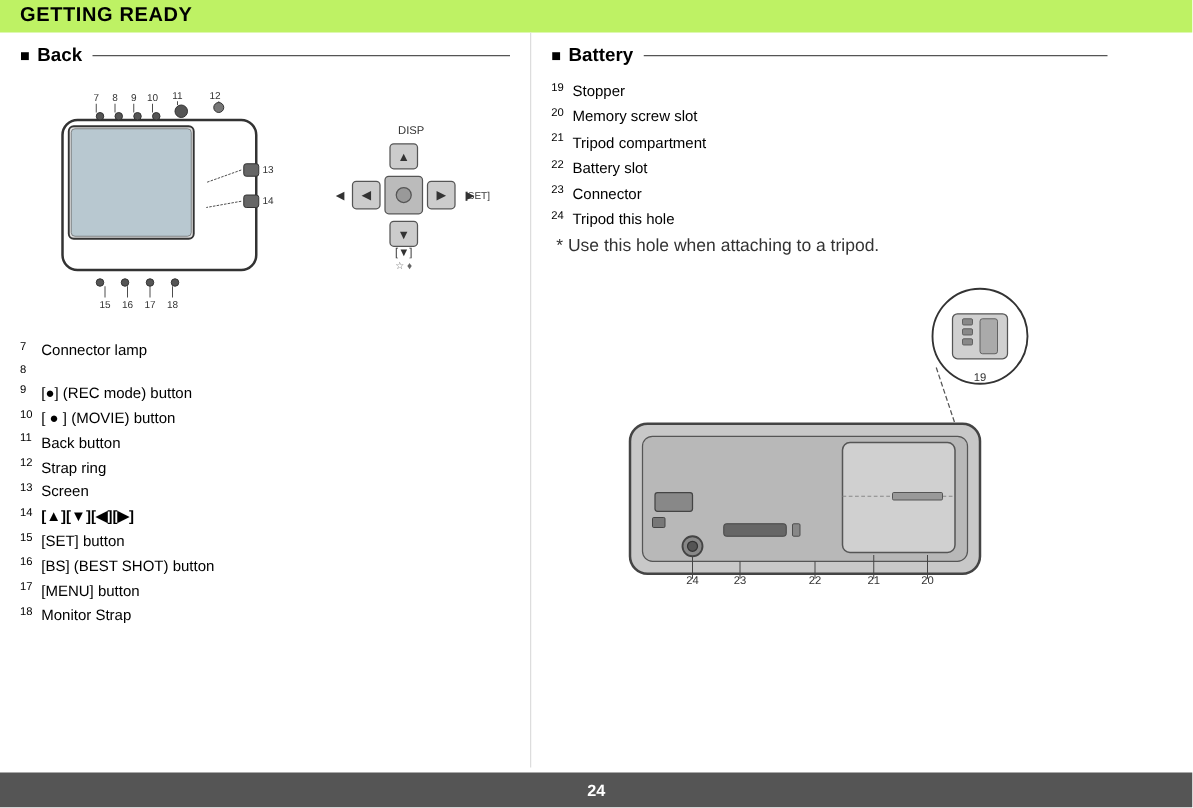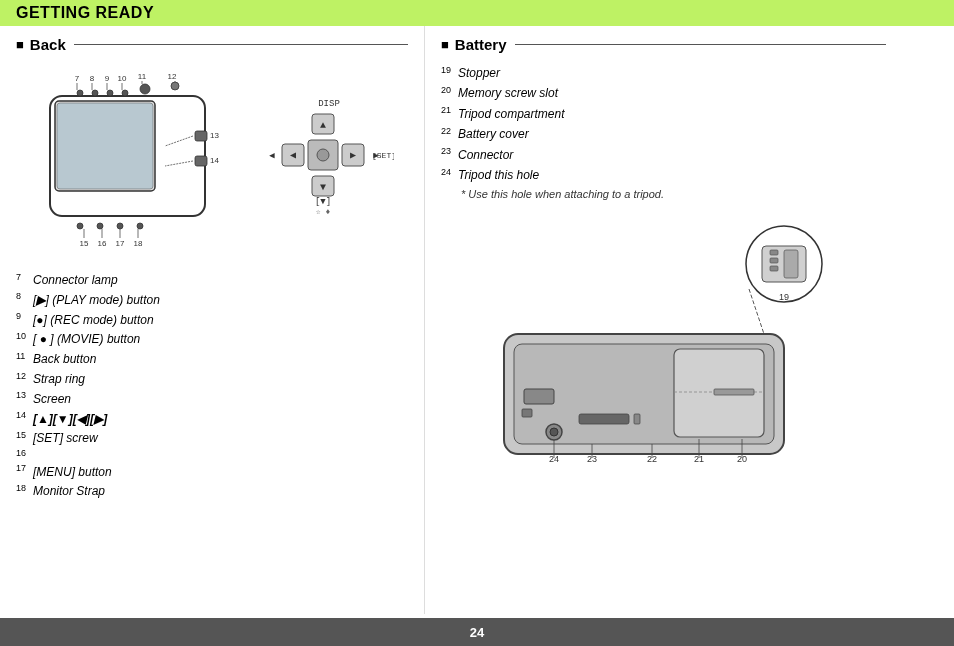--- a/index.html
+++ b/index.html
@@ -91,44 +91,42 @@
       vertical-align: super;
       margin-right: 3px;
       font-weight: normal;
       min-width: 14px;
       display: inline-block;
       line-height: 1;
     }
 
     .item-text {
       font-size: 12px;
-      font-style: italic;
     }
 
     .item-bold {
       font-weight: bold;
     }
 
     
     .bottom-items {
       margin-top: 4px;
       line-height: 1.7;
     }
 
     .bottom-item {
       display: flex;
       align-items: baseline;
       font-size: 12px;
     }
 
     .note-row {
-      margin-left: 20px;
-      font-size: 11px;
+      margin-left: 4px;
+      font-size: 14px;
       color: #333;
-      font-style: italic;
     }
 
     
     .camera-bottom-img {
       margin-top: 10px;
       display: flex;
       justify-content: center;
       position: relative;
     }
 
@@ -157,21 +155,20 @@
     }
 
     
     .diagram-svg {
       filter: none;
     }
 
     
     .control-diagram {
       margin-left: 24px;
-      font-family: Liberation Mono, monospace;
     }
   </style>
 </head>
 <body>
 
 <div class="header">
   <span>GETTING READY</span>
 </div>
 
 <div class="main-content">
@@ -264,21 +261,20 @@
       </div>
     </div>
 
     <div class="items-list">
       <div class="item-row">
         <span class="item-num"><sup>7</sup></span>
         <span class="item-text">Connector lamp</span>
       </div>
       <div class="item-row">
         <span class="item-num"><sup>8</sup></span>
-        <span class="item-text">[<b>▶</b>] (PLAY mode) button</span>
       </div>
       <div class="item-row">
         <span class="item-num"><sup>9</sup></span>
         <span class="item-text">[<b>●</b>] (REC mode) button</span>
       </div>
       <div class="item-row">
         <span class="item-num"><sup>10</sup></span>
         <span class="item-text">[ <b>●</b> ] (MOVIE) button</span>
       </div>
       <div class="item-row">
@@ -292,24 +288,25 @@
       <div class="item-row">
         <span class="item-num"><sup>13</sup></span>
         <span class="item-text">Screen</span>
       </div>
       <div class="item-row">
         <span class="item-num"><sup>14</sup></span>
         <span class="item-text item-bold">[▲][▼][◀][▶]</span>
       </div>
       <div class="item-row">
         <span class="item-num"><sup>15</sup></span>
-        <span class="item-text">[SET] screw</span>
+        <span class="item-text">[SET] button</span>
       </div>
       <div class="item-row">
         <span class="item-num"><sup>16</sup></span>
+        <span class="item-text">[BS] (BEST SHOT) button</span>
       </div>
       <div class="item-row">
         <span class="item-num"><sup>17</sup></span>
         <span class="item-text">[MENU] button</span>
       </div>
       <div class="item-row">
         <span class="item-num"><sup>18</sup></span>
         <span class="item-text">Monitor Strap</span>
       </div>
     </div>
@@ -326,21 +323,21 @@
       <div class="bottom-item">
         <span class="item-num"><sup>20</sup></span>
         <span class="item-text">Memory screw slot</span>
       </div>
       <div class="bottom-item">
         <span class="item-num"><sup>21</sup></span>
         <span class="item-text">Tripod compartment</span>
       </div>
       <div class="bottom-item">
         <span class="item-num"><sup>22</sup></span>
-        <span class="item-text">Battery cover</span>
+        <span class="item-text">Battery slot</span>
       </div>
       <div class="bottom-item">
         <span class="item-num"><sup>23</sup></span>
         <span class="item-text">Connector</span>
       </div>
       <div class="bottom-item">
         <span class="item-num"><sup>24</sup></span>
         <span class="item-text">Tripod this hole</span>
       </div>
       <div class="note-row">

